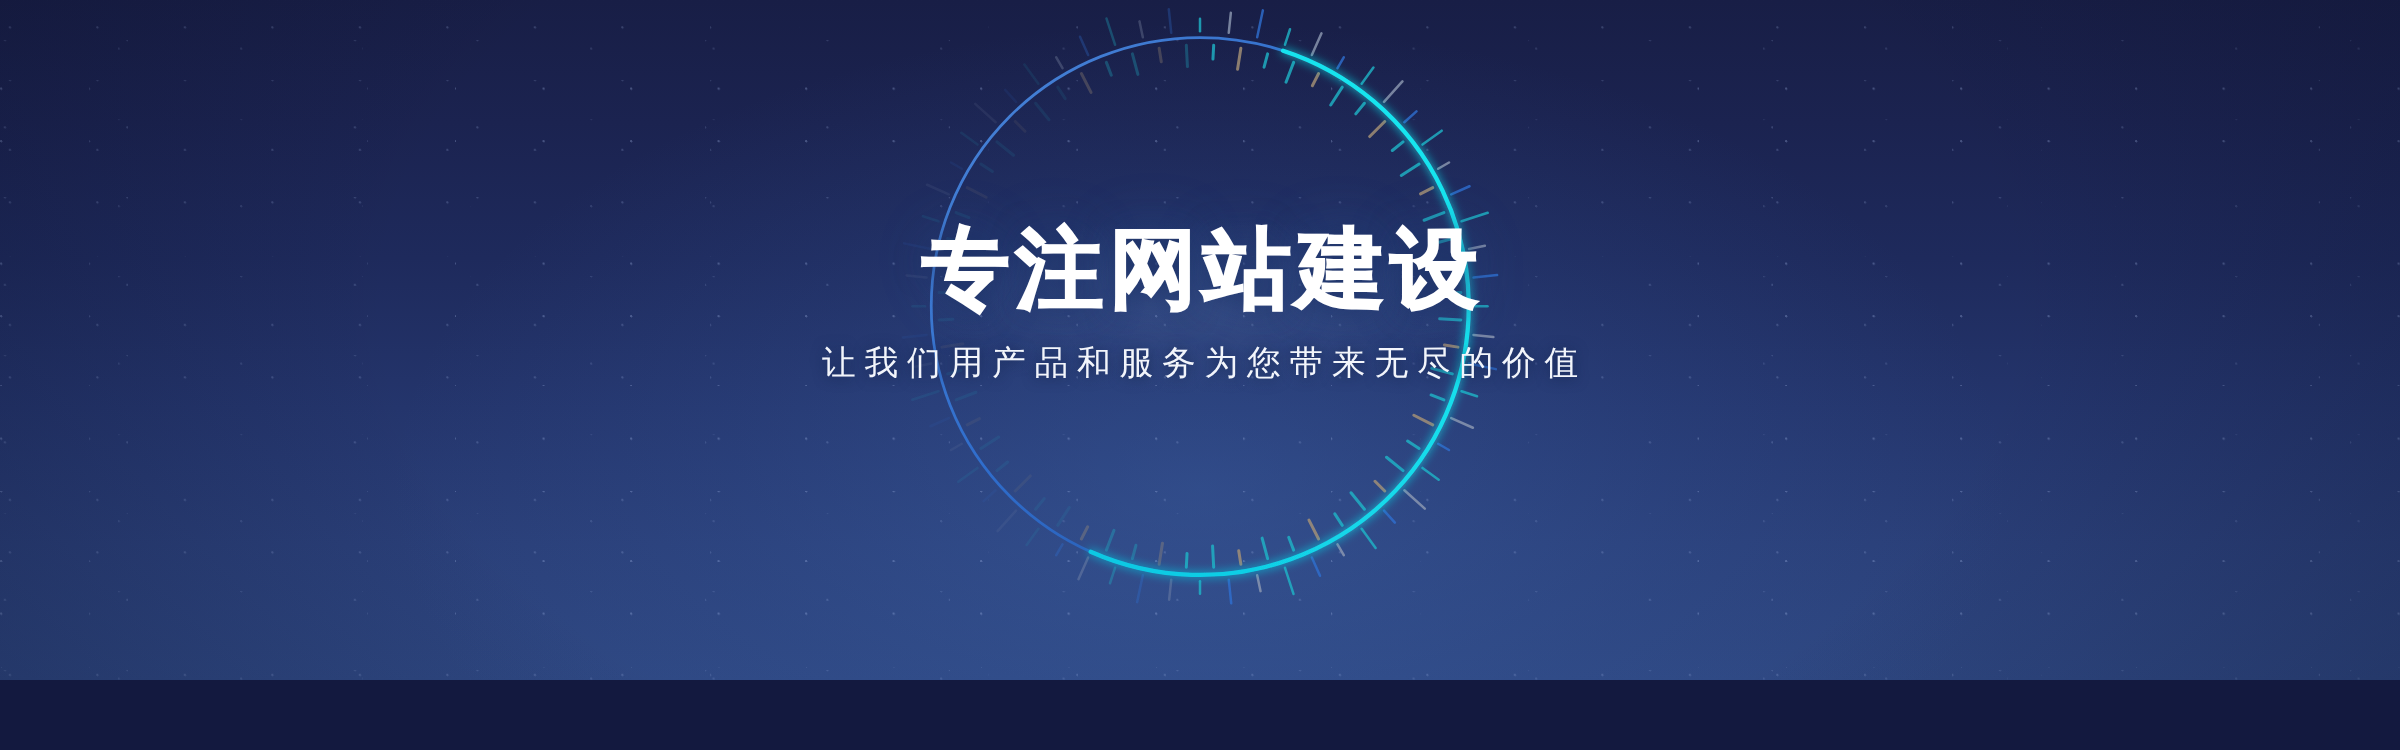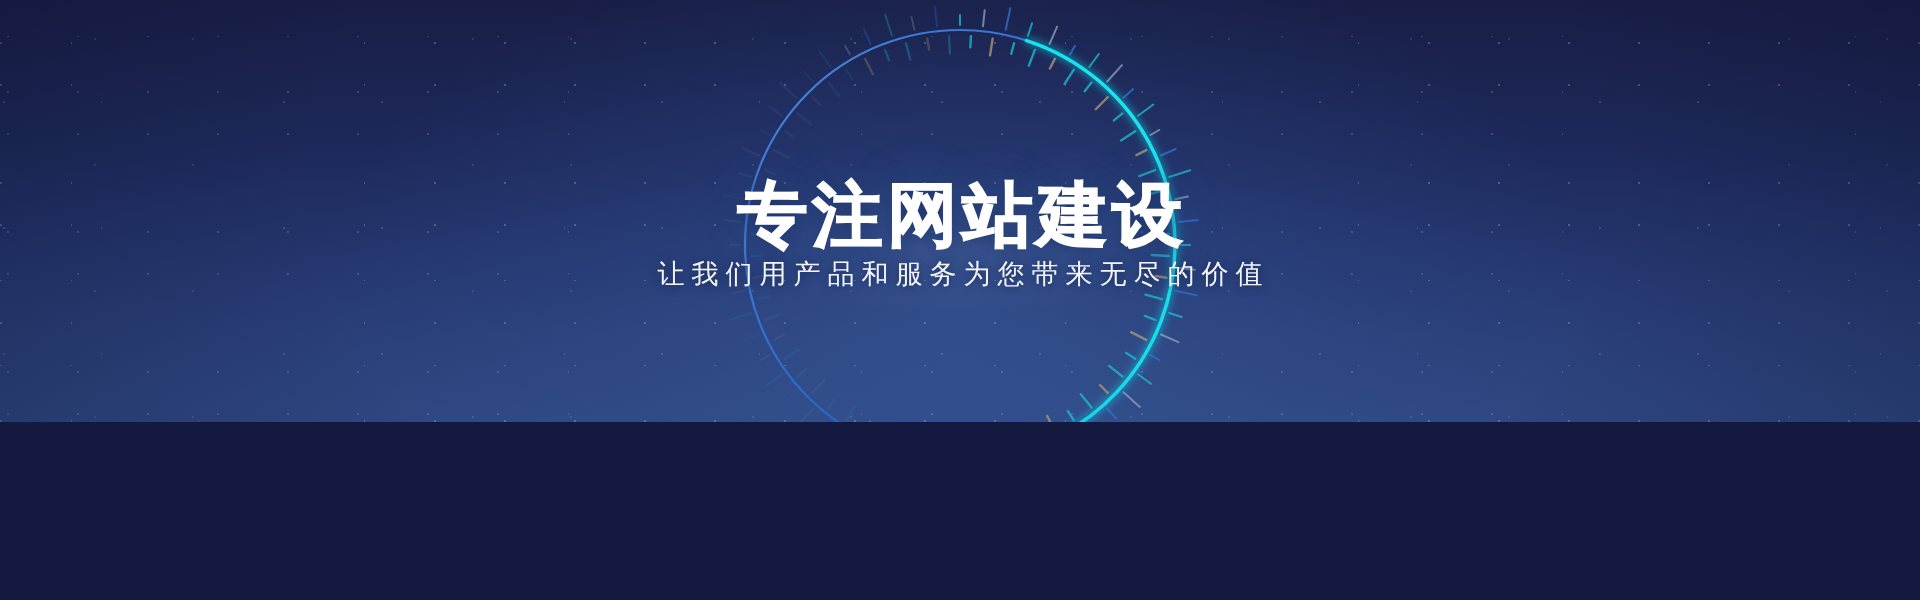--- a/index.html
+++ b/index.html
@@ -6,21 +6,21 @@
   html,body{margin:0;padding:0;background:#13193f;}
   body{
     font-family:"Liberation Sans","DejaVu Sans",sans-serif;
     -webkit-font-smoothing:antialiased;
   }
 
   
   #banner{
     position:relative;
     width:1920px;
-    height:422px;
+    height:544px;
     overflow:hidden;
     background:
       linear-gradient(180deg,
         #181e46 0%,
         #1b2350 18%,
         #1e2a5c 38%,
         #24356c 60%,
         #2a3f78 80%,
         #2e4781 100%);
   }
@@ -113,21 +113,21 @@
     margin:16px 0 0 0;
     font-family:"Liberation Sans","DejaVu Sans",sans-serif;
     font-weight:300;
     font-size:17px;
     letter-spacing:6.2px;
     color:#e4eaf6;
     padding-left:6px;
     text-shadow:0 1px 9px rgba(15,30,70,.8);
   }
   .tagline{
-    margin:4px 0 0 0;
+    margin:20px 0 0 0;
     font-family:"DejaVu Sans","Liberation Sans",sans-serif;
     font-weight:400;
     font-size:27px;
     letter-spacing:7px;
     color:#f2f5fb;
     padding-left:7px;
     text-shadow:0 1px 10px rgba(15,30,70,.75);
   }
 
   

